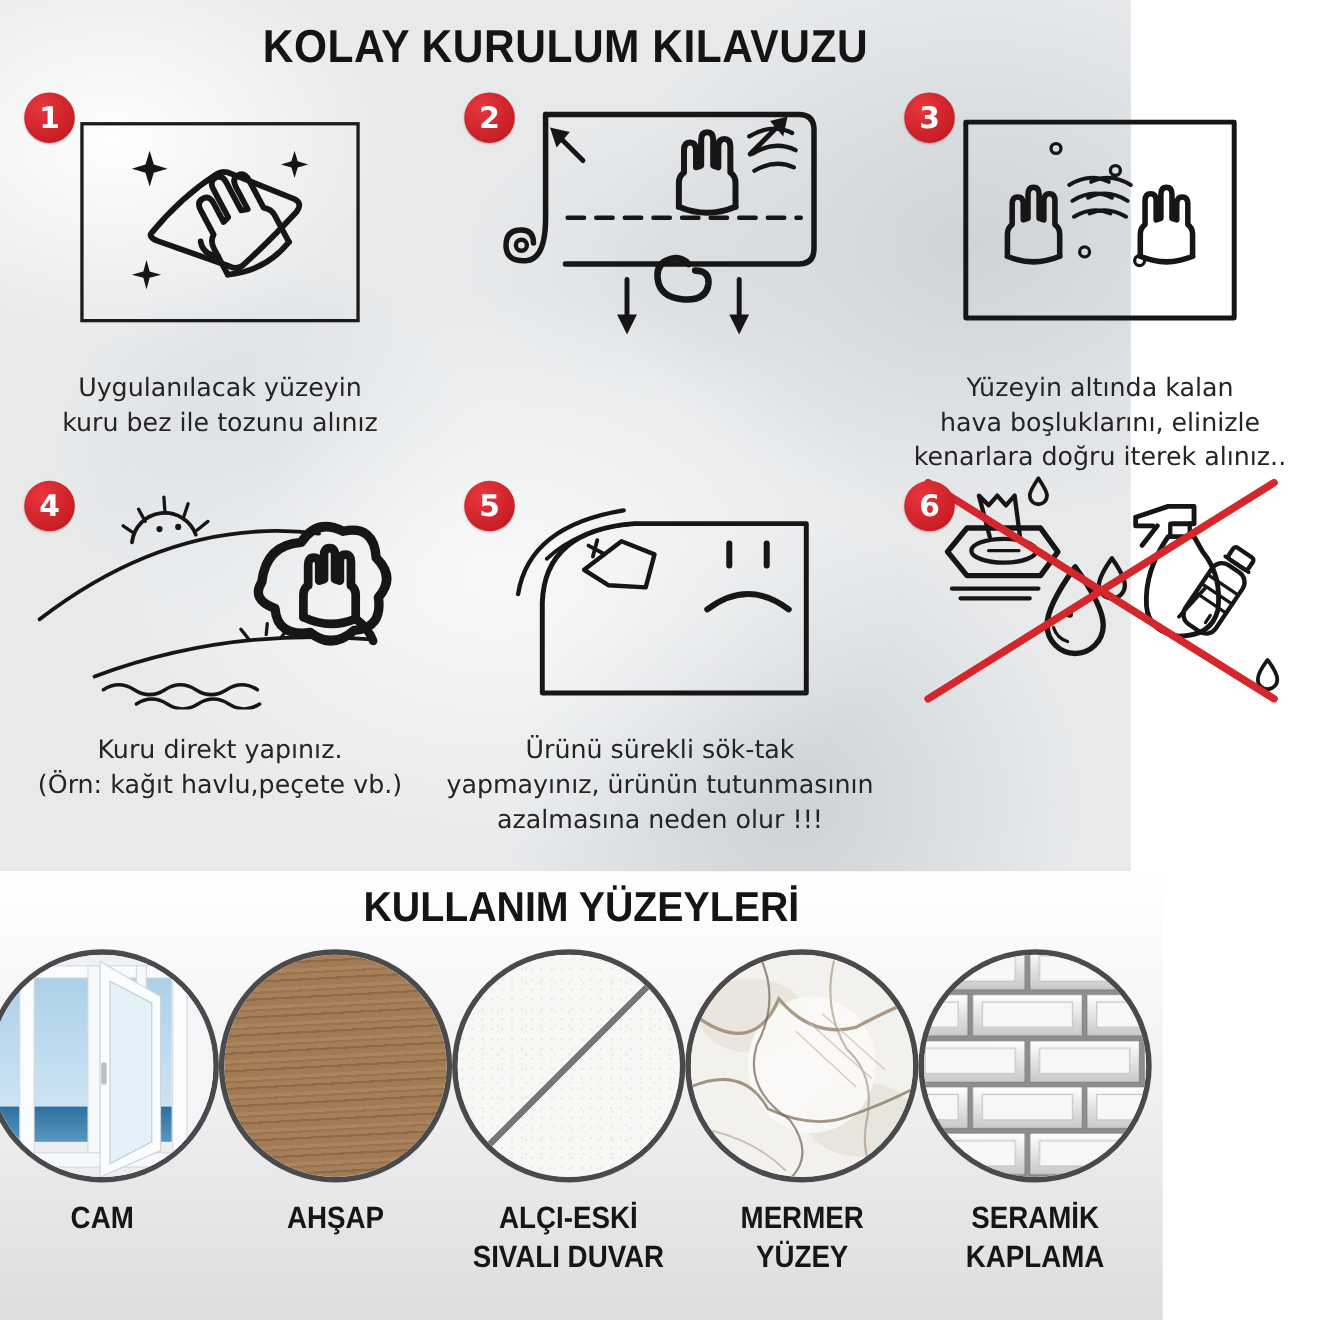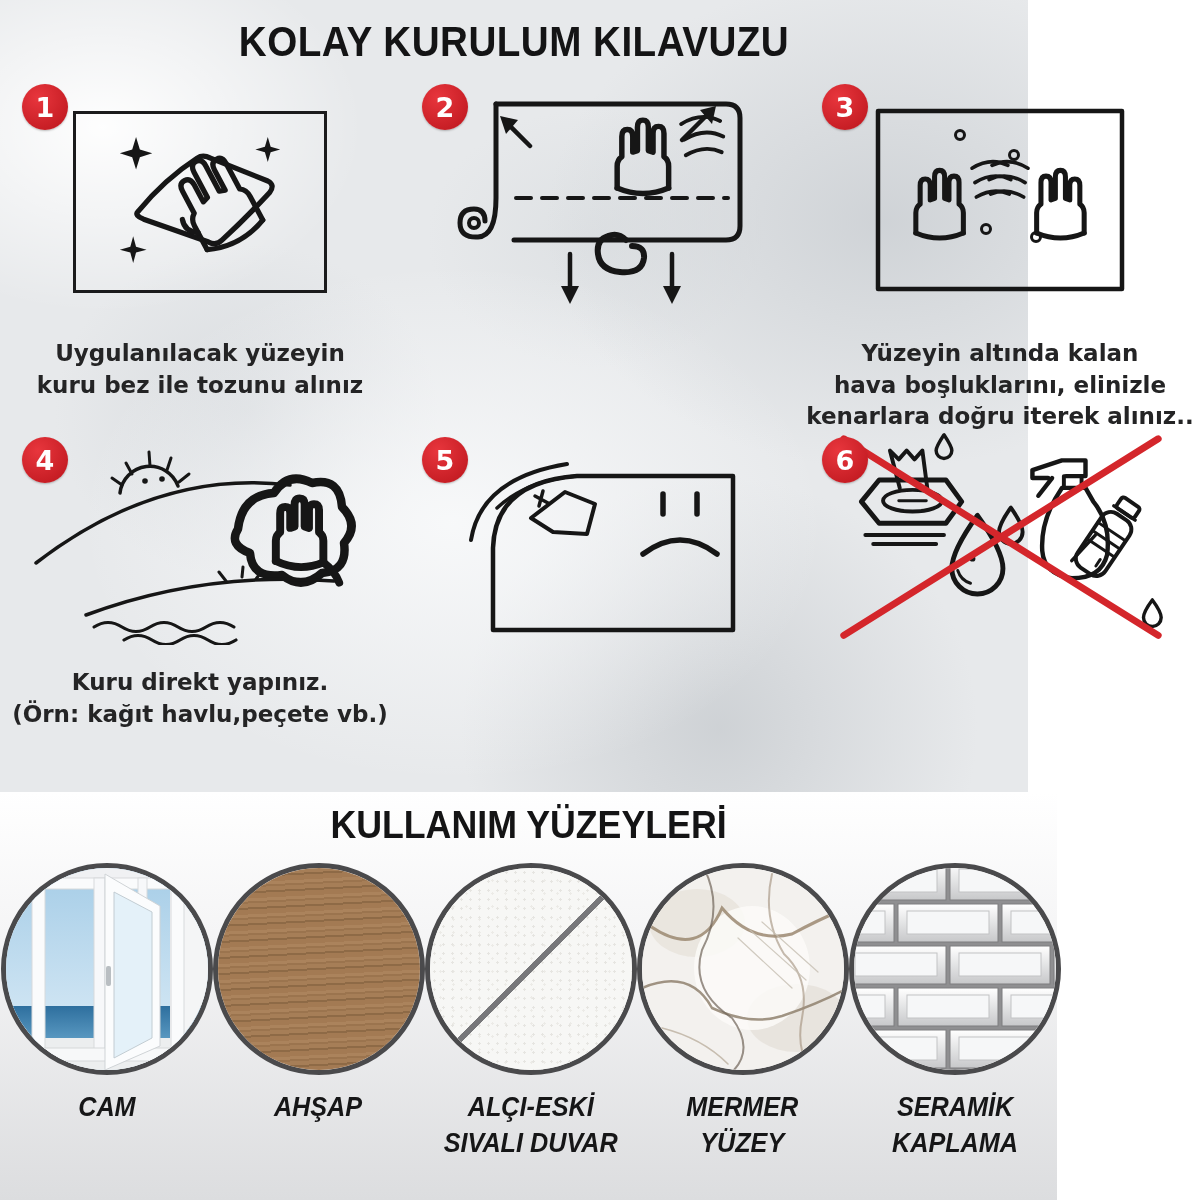--- a/index.html
+++ b/index.html
@@ -34,37 +34,37 @@
     background:radial-gradient(circle at 35% 30%, #e8363d, #c61d24 75%);
     display:flex; align-items:center; justify-content:center;
     color:#fff; font-weight:700; font-size:27px; z-index:3;
     box-shadow:0 1px 2px rgba(0,0,0,.25);
   }
   .figure { height:244px; display:flex; align-items:center; justify-content:center; }
   .row2 .figure { height:212px; }
   .frame-box { border:3px solid #1b1b1c; display:flex; align-items:center; justify-content:center; }
   .caption {
     margin-top:14px; text-align:center; white-space:pre-line;
-    font-weight:700; font-size:23px; line-height:1.38; color:#242425;
+    font-weight:400; font-size:23px; line-height:1.38; color:#242425;
     width:392px;
   }
   .row2 .caption { margin-top:22px; }
   svg.lineart { display:block; }
 
   
   .bottom {
     width:1057px; height:408px;
     background:linear-gradient(180deg, #ffffff 0%, #f4f4f5 38%, #dcddDF 100%);
   }
   .surfaces-title {
     padding-top:12px; text-align:center;
     font-family:"Liberation Sans", sans-serif; font-weight:700;
     font-size:38px; color:#141415; transform:scaleX(.94);
   }
-  .surfaces { display:flex; justify-content:center; padding:16px 10px 0 14px;font-style:italic; }
+  .surfaces { display:flex; justify-content:flex-end; padding:16px 10px 0 14px; }
   .surface { width:232px; display:flex; flex-direction:column; align-items:center; }
   .circle {
     width:212px; height:212px; border-radius:50%;
     border:5px solid #4a4a4c; overflow:hidden; position:relative; background:#f5f5f4;
   }
   .circle svg { display:block; }
   .surface-label {
     margin-top:14px; text-align:center; white-space:pre-line;
     font-family:"Liberation Sans", sans-serif; font-weight:700;
     font-size:28px; line-height:1.3; color:#161617; transform:scaleX(.9);
@@ -232,20 +232,23 @@
             <path d="M58 186 V104 Q60 38 142 32 H298 V186 Z" stroke-width="4.5"></path>
             <path d="M36 96 Q46 34 132 20" stroke-width="4"></path>
             <path d="M142 32 Q92 36 62 64" stroke-width="3.5"></path>
             <path d="M96 74 L130 48 L160 60 L152 90 L118 88 Z" stroke-width="4"></path>
             <path d="M100 52 l13 7 M108 47 l-4 15" stroke-width="3.5"></path>
             <path d="M228 50 V70 M262 50 V70" stroke-width="5.5"></path>
             <path d="M208 110 Q245 82 282 110" stroke-width="5.5"></path>
           </g>
         </svg>
       </div>
+      <p class="caption">Ürünü sürekli sök-tak
+yapmayınız, ürünün tutunmasının
+azalmasına neden olur !!!</p>
     </section>
 
     <section class="step row2">
       <div class="badge">
           <span>6</span>
         </div>
       <div class="figure">
         <svg class="lineart" width="350" height="228" viewBox="0 0 350 232">
           <g stroke="#161616" fill="none" stroke-linecap="round" stroke-linejoin="round">
             <path d="M34 78 L52 56 H120 L136 78 L120 100 H52 Z" stroke-width="5"></path>

